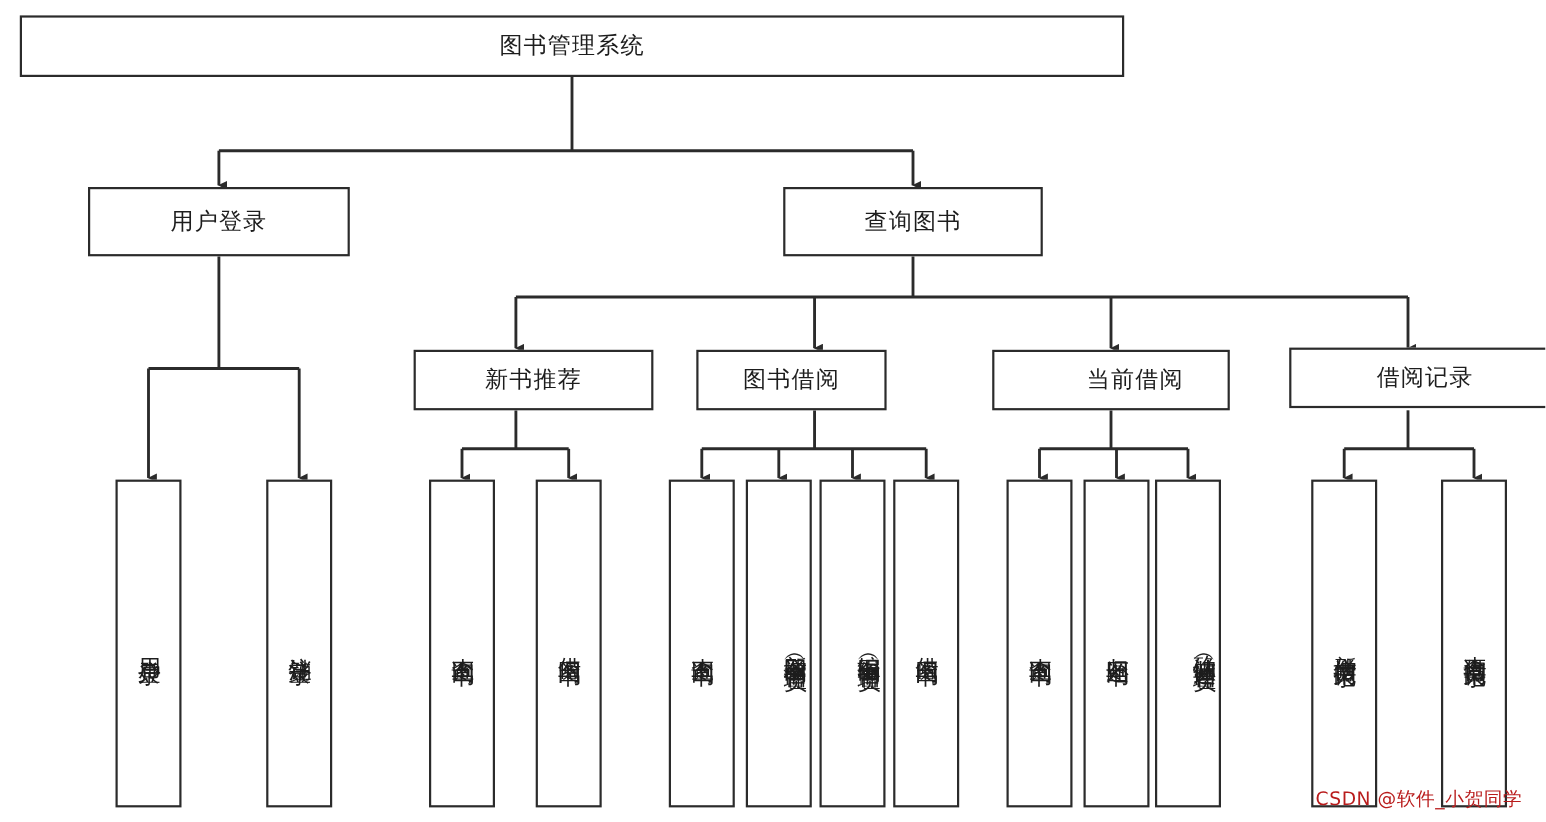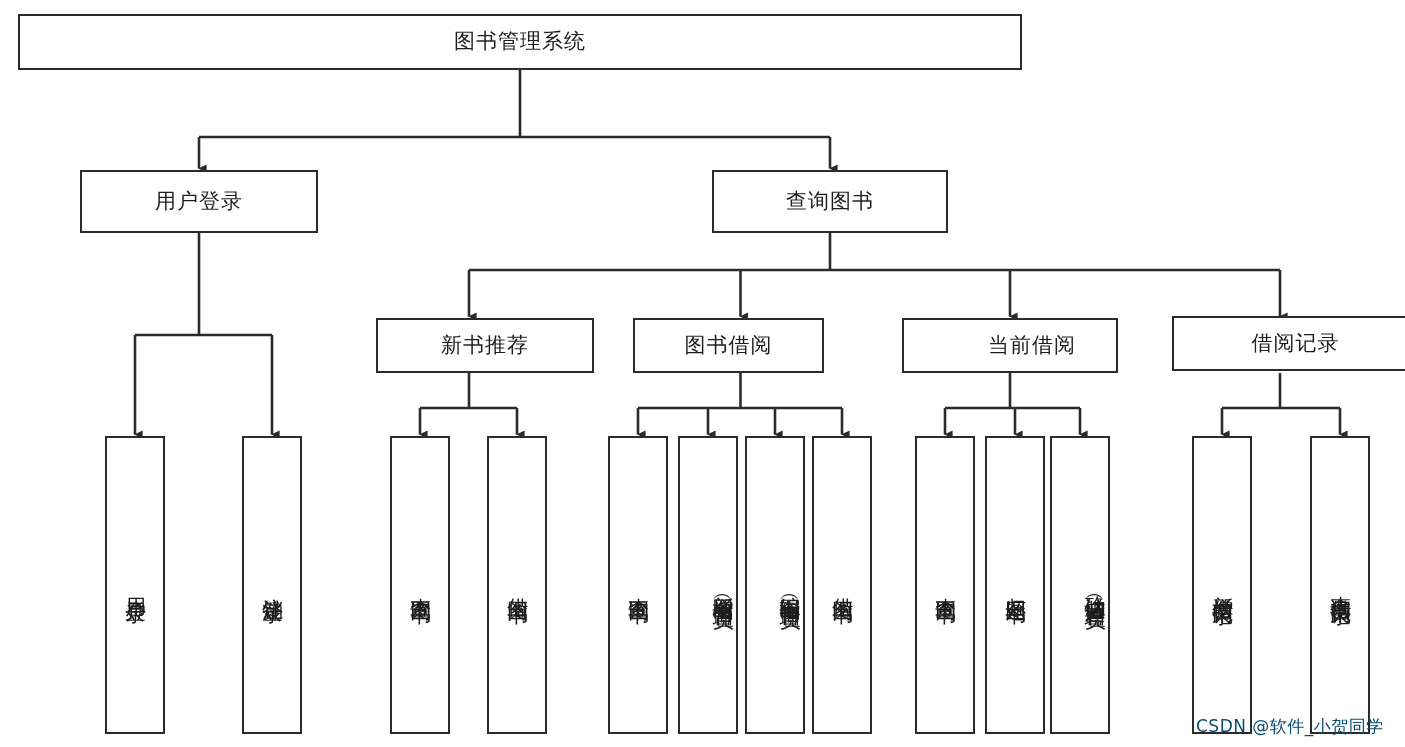--- a/index.html
+++ b/index.html
@@ -54,21 +54,21 @@
   }
   .node.vert .vlabel {
     writing-mode: vertical-rl;
     text-orientation: upright;
     display: block;
     white-space: nowrap;
   }
   .watermark {
     position: absolute;
     font-size: 17px;
-    color: #0c4a6e;
+    color: #b91c1c;
     white-space: nowrap;
     letter-spacing: 0.5px;
     user-select: none;
   }
 </style>
 </head>
 <body>
 
 <div id="canvas">
 
@@ -121,21 +121,21 @@
       </div>
       <div class="node horiz" style="left: 80px; top: 170px; width: 238px; height: 63px;">
         <span>用户登录</span>
       </div>
       <div class="node horiz" style="left: 712px; top: 170px; width: 236px; height: 63px;">
         <span>查询图书</span>
       </div>
       <div class="node horiz" style="left: 376px; top: 318px; width: 218px; height: 55px;">
         <span>新书推荐</span>
       </div>
-      <div class="node horiz" style="left: 633px; top: 318px; width: 191px; height: 55px;">
+      <div class="node horiz" style="left: 633px; top: 318px; width: 173px; height: 55px;">
         <span>图书借阅</span>
       </div>
       <div class="node horiz" style="left: 902px; top: 318px; width: 216px; height: 55px; padding-left: 44px;">
         <span>当前借阅</span>
       </div>
       <div class="node horiz" style="left: 1172px; top: 316px; width: 247px; height: 55px;">
         <span>借阅记录</span>
       </div>
       <div class="node vert" style="left: 105px; top: 436px; width: 60px; height: 298px; align-items: center; padding-top: 0px;">
         <span class="vlabel">用户登录</span>

